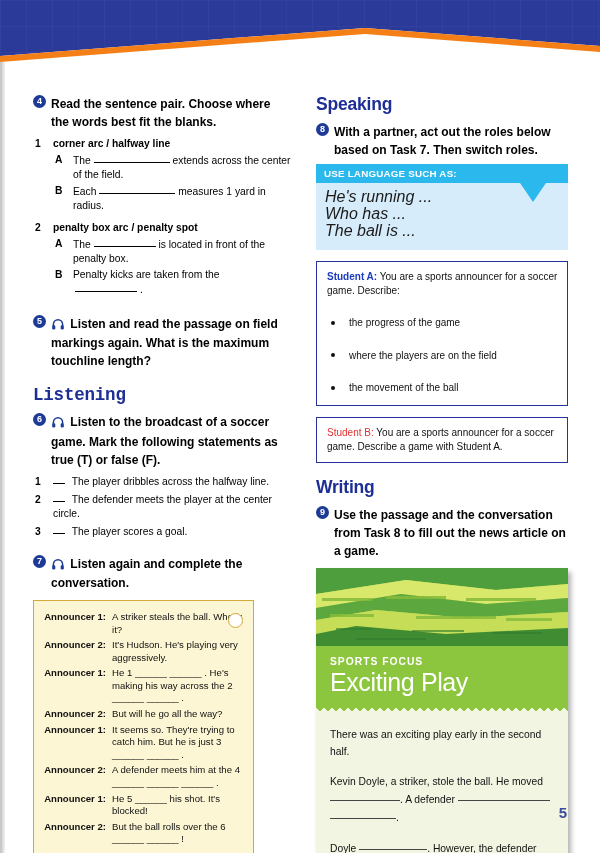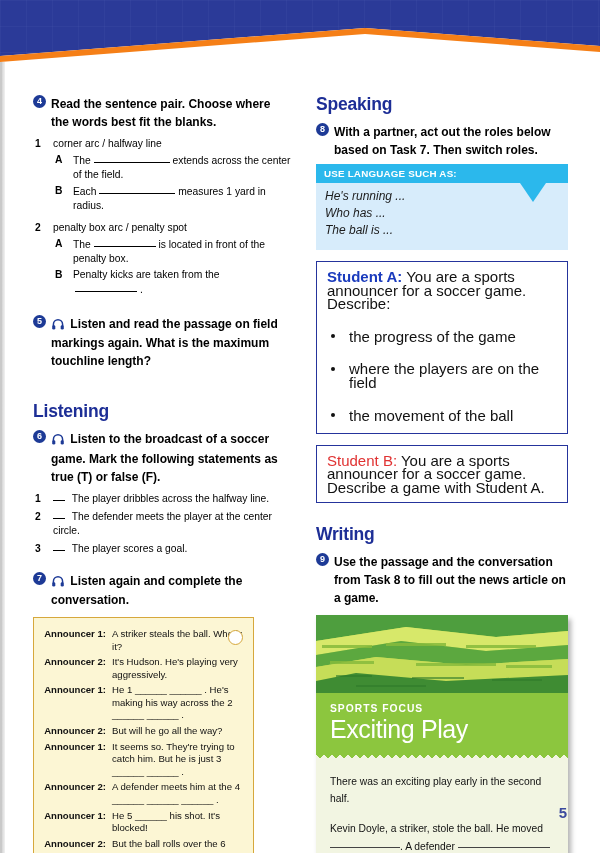--- a/index.html
+++ b/index.html
@@ -29,21 +29,21 @@
   .task .num{position:absolute;left:0;top:1px;width:13px;height:13px;border-radius:50%;
     background:#1d3a96;color:#fff;font-size:9px;font-weight:bold;line-height:13px;
     text-align:center;}
   .task .prompt{font-size:12px;font-weight:bold;color:#000;line-height:14.4px;}
   .hp{display:inline-block;vertical-align:-2px;margin:0 3px 0 1px;}
 
   .items{margin:7px 0 0 0;padding:0;list-style:none;}
   .item{position:relative;padding-left:20px;margin-bottom:5px;font-size:10.3px;
         line-height:13.4px;color:#000;}
   .item > .idx{position:absolute;left:2px;top:0;font-weight:bold;font-size:10.3px;}
-  .item .lead{font-weight:normal;}
+  .item .lead{font-weight:bold;}
   .sub{position:relative;padding-left:20px;margin-top:3px;font-size:10.3px;
        line-height:13.4px;}
   .sub > .lt{position:absolute;left:2px;top:0;font-weight:bold;}
   .blank{display:inline-block;border-bottom:1px solid #000;height:9px;vertical-align:1px;} .b-md{width:62px;} .b-lg{width:76px;}
 
   
   .tf{position:relative;padding-left:20px;margin-bottom:5px;font-size:10.3px;line-height:13.4px;}
   .tf .idx{position:absolute;left:2px;top:0;font-weight:bold;}
   .tf .slot{display:inline-block;width:12px;border-bottom:1px solid #000;height:8px;
      margin-right:4px;vertical-align:1px;}
@@ -59,29 +59,29 @@
     border:1.6px solid #d6a83c;background:#ffffff;}
   .conv-row{display:flex;font-size:9.6px;line-height:12.6px;margin-bottom:3px;color:#111;}
   .conv-who{width:62px;flex:0 0 62px;font-weight:bold;text-align:right;padding-right:6px;}
   .conv-txt{flex:1;}
 
   
   .ul-box{position:relative;width:252px;}
   .ul-head{background:#2bb8ec;color:#fff;font-size:9.8px;font-weight:bold;
            letter-spacing:.2px;padding:4px 8px;}
   .ul-body{background:#d7ecfb;padding:7px 9px 9px 9px;position:relative;}
-  .ul-body p{margin:0 0 4px 0;font-size:12px;font-style:italic;color:#1b1b1b;
+  .ul-body p{margin:0 0 4px 0;font-size:16px;font-style:italic;color:#1b1b1b;
              line-height:13px;}
   .ul-tri{position:absolute;right:22px;top:0;width:0;height:0;
           border-left:13px solid transparent;border-right:13px solid transparent;
           border-top:19px solid #2bb8ec;}
 
   
   .stu{border:1.4px solid #25349c;background:#fff;padding:8px 9px 8px 10px;
-       margin-top:11px;font-size:15px;line-height:13.6px;color:#111;}
+       margin-top:11px;font-size:10px;line-height:13.6px;color:#111;}
   .stu .lbl-a{color:#1a3bbd;font-weight:bold;}
   .stu .lbl-b{color:#e03232;font-weight:normal;}
   .stu ul{list-style:none;margin:4px 0 0 0;padding:0;}
   .stu li{position:relative;padding-left:22px;margin-bottom:2.5px;margin-top:19px;}
   .stu li .dot{position:absolute;left:4px;top:4.5px;width:4px;height:4px;border-radius:50%;
        background:#111;}
 
   
   .article{margin-top:9px;width:252px;background:#f2f5e2;
            box-shadow:3px 4px 5px rgba(0,0,0,.30);position:relative;}
@@ -173,21 +173,21 @@
           <svg width="12" height="11" viewBox="0 0 12 11">
               <path d="M1.4 7V5.4a4.6 4.6 0 0 1 9.2 0V7" fill="none" stroke="#1d3a96" stroke-width="1.5"></path>
               <rect x="0.2" y="6.2" width="3.1" height="4.4" rx="1.4" fill="#1d3a96"></rect>
               <rect x="8.7" y="6.2" width="3.1" height="4.4" rx="1.4" fill="#1d3a96"></rect>
             </svg>
         </span>
         <span>Listen and read the passage on field markings again. What is the maximum touchline length?</span>
       </span>
     </div>
 
-    <h2 class="h-sec" style="margin-top:32px;">Listening</h2>
+    <h2 class="h-sec" style="margin-top:16px;font-family:Liberation Mono, monospace;">Listening</h2>
 
     <div class="task">
       <span class="num">6</span>
       <span class="prompt">
         <span class="hp">
           <svg width="12" height="11" viewBox="0 0 12 11">
               <path d="M1.4 7V5.4a4.6 4.6 0 0 1 9.2 0V7" fill="none" stroke="#1d3a96" stroke-width="1.5"></path>
               <rect x="0.2" y="6.2" width="3.1" height="4.4" rx="1.4" fill="#1d3a96"></rect>
               <rect x="8.7" y="6.2" width="3.1" height="4.4" rx="1.4" fill="#1d3a96"></rect>
             </svg>
@@ -294,21 +294,21 @@
         <li><span class="dot"></span><span>where the players are on the field</span></li>
         <li><span class="dot"></span><span>the movement of the ball</span></li>
       </ul>
     </div>
 
     <div class="stu">
       <span class="lbl-b">Student B:</span>
       <span>You are a sports announcer for a soccer game. Describe a game with Student A.</span>
     </div>
 
-    <h2 class="h-sec" style="margin-top:21px;">Writing</h2>
+    <h2 class="h-sec" style="margin-top:14px;">Writing</h2>
 
     <div class="task">
       <span class="num">9</span>
       <span class="prompt">Use the passage and the conversation from Task 8 to fill out the news article on a game.</span>
     </div>
 
     <div class="article">
       <div class="photo">
         <svg width="252" height="78" viewBox="0 0 252 78">
           <rect width="252" height="78" fill="#b9d44e"></rect>

